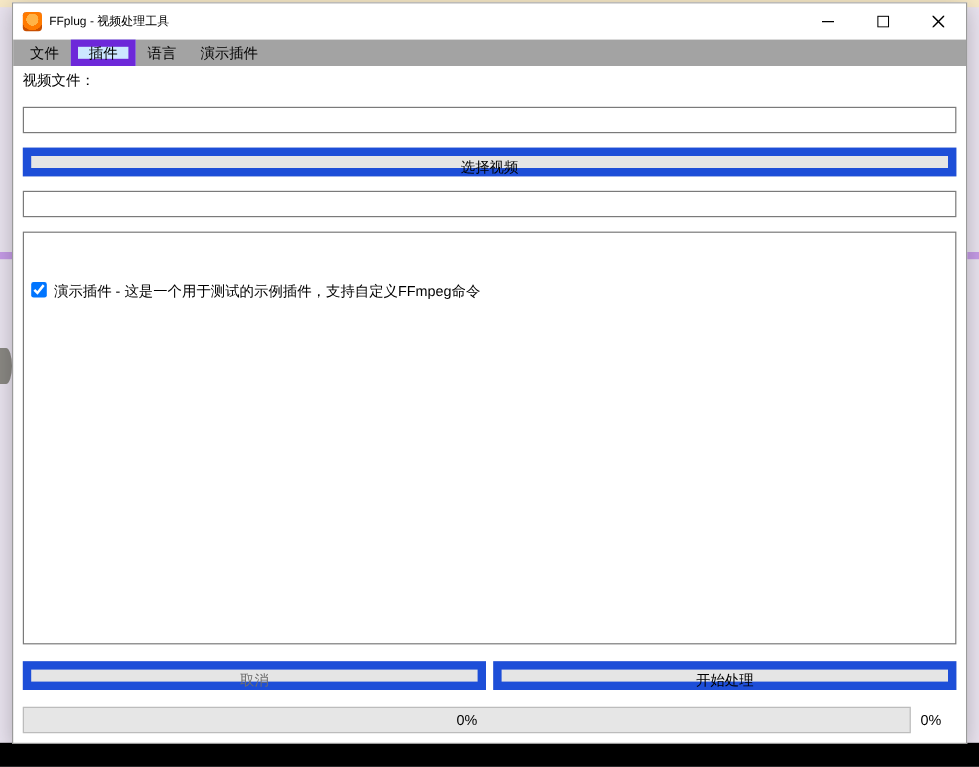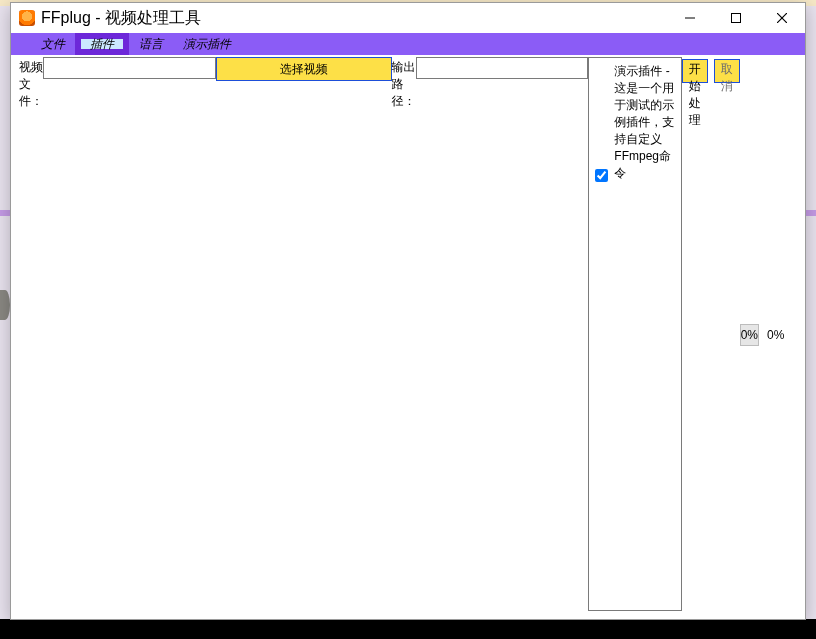--- a/index.html
+++ b/index.html
@@ -44,57 +44,56 @@
     color: #000;
     user-select: none;
   }
   .titlebar .app-icon {
     width: 16px; height: 16px;
     margin-right: 6px;
     border-radius: 3px;
     background: radial-gradient(circle at 50% 40%, #ffb347 0 40%, #ff7a00 41% 70%, #c94f00 71% 100%);
     flex: 0 0 auto;
   }
-  .titlebar .title { flex: 0 0 auto; font-size: 16px; }
+  .titlebar .title { flex: 0 0 auto; font-size: 10px; }
   .titlebar .spacer { flex: 1 1 auto; }
   .ctrl-btn {
     width: 46px; height: 30px;
     display: flex; align-items: center; justify-content: center;
     color: #000;
   }
   .ctrl-btn svg { width: 10px; height: 10px; }
 
   
   .menubar {
     height: 22px;
     display: flex;
     align-items: stretch;
-    padding: 0 20px;
-    background: #8b5cf6;
-    font-style: italic;
+    padding: 0 4px;
+    background: #a3a3a3;
   }
   .menuitem {
     padding: 3px 10px;
     font-size: 12px;
     color: #000;
     display:flex; align-items:center;
   }
   .menuitem.active {
     background: #cce8ff;
     border: 6px solid #6d28d9;
     padding: 2px 9px;
   }
 
   
   .client {
     flex: 1 1 auto;
     padding: 2px 8px 8px 8px;
     display: flex;
-    flex-direction: row;
-    gap: 0;
+    flex-direction: column;
+    gap: 12px;
     overflow: hidden;
   }
 
   .label {
     font-size: 12px;
     color: #000;
     padding: 2px 0 1px 0;
   }
 
   .text-input {
@@ -103,40 +102,41 @@
     border: 1px solid #7a7a7a;
     padding: 1px 4px;
     font-size: 12px;
     background: #fff;
     outline: none;
   }
 
   .wide-button {
     width: 100%;
     height: 24px;
-    border: 1px solid #1d4ed8;
-    background: #fde047;
+    border: 7px solid #1d4ed8;
+    background: #e5e5e5;
     font-size: 12px;
     color: #000;
     cursor: pointer;
   }
 
   .plugin-list {
     flex: 1 1 auto;
     border: 1px solid #7a7a7a;
     background: #fff;
     padding: 4px 6px;
     overflow: auto;
   }
   .plugin-row {
     display: flex;
-    align-items: flex-end;
+    align-items: flex-start;
     gap: 6px;
     font-size: 12px;
     padding: 1px 0;
+    margin-top: 36px;
   }
   .plugin-row input[type=checkbox] {
     width: 13px; height: 13px;
     margin: 0;
   }
 
   .action-row {
     display: flex;
     gap: 6px;
     margin-top: 2px;
@@ -203,33 +203,32 @@
     <div class="menuitem">语言</div>
     <div class="menuitem">演示插件</div>
   </div>
 
   <div class="client">
 
     <div class="label">视频文件：</div>
     <input class="text-input" type="text" value="" style="">
     <button class="wide-button">选择视频</button>
 
-    <div class="label">输出路径：</div>
     <input class="text-input" type="text" value="" style="">
 
     <div class="plugin-list">
       <div class="plugin-row">
         <input type="checkbox" checked="" style="">
         <span>演示插件 - 这是一个用于测试的示例插件，支持自定义FFmpeg命令</span>
       </div>
     </div>
 
     <div class="action-row">
+      <button class="wide-button disabled">取消</button>
       <button class="wide-button">开始处理</button>
-      <button class="wide-button disabled">取消</button>
     </div>
 
     <div class="progress-row">
       <div class="progress-outer">
         <span class="progress-inner-text">0%</span>
       </div>
       <div class="progress-side">0%</div>
     </div>
 
   </div>

